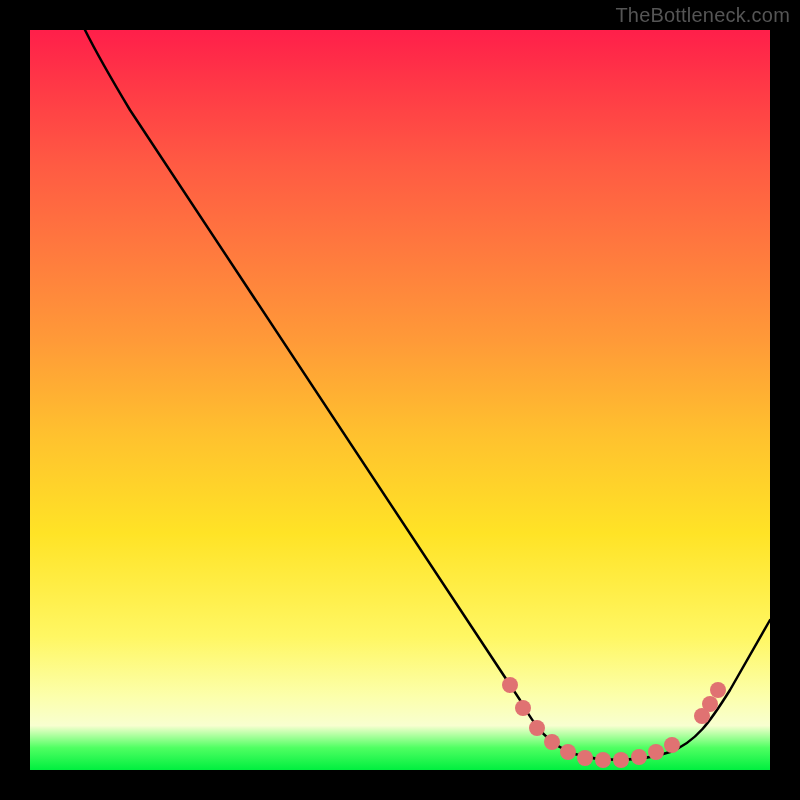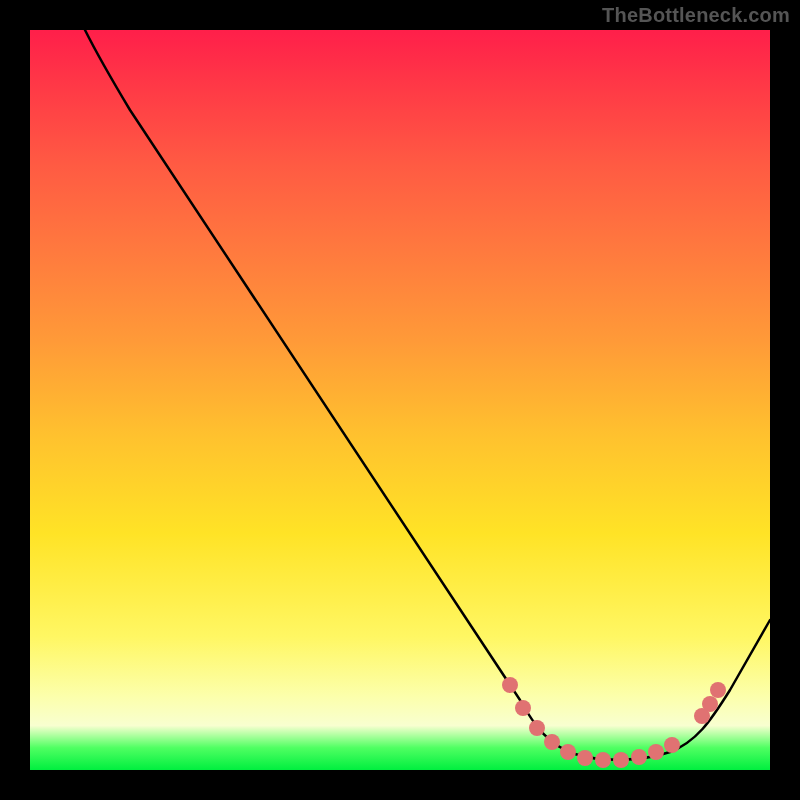--- a/index.html
+++ b/index.html
@@ -16,21 +16,21 @@
     width: 800px;
     height: 800px;
     background: #000;
   }
   .watermark {
     position: absolute;
     top: 4px;
     right: 10px;
     color: #555;
     font-size: 20px;
-    font-weight: 700;
+    font-weight: 400;
     letter-spacing: 0.2px;
     z-index: 5;
   }
   .plot-area {
     position: absolute;
     left: 30px;
     top: 30px;
     width: 740px;   
     height: 740px;  
     

